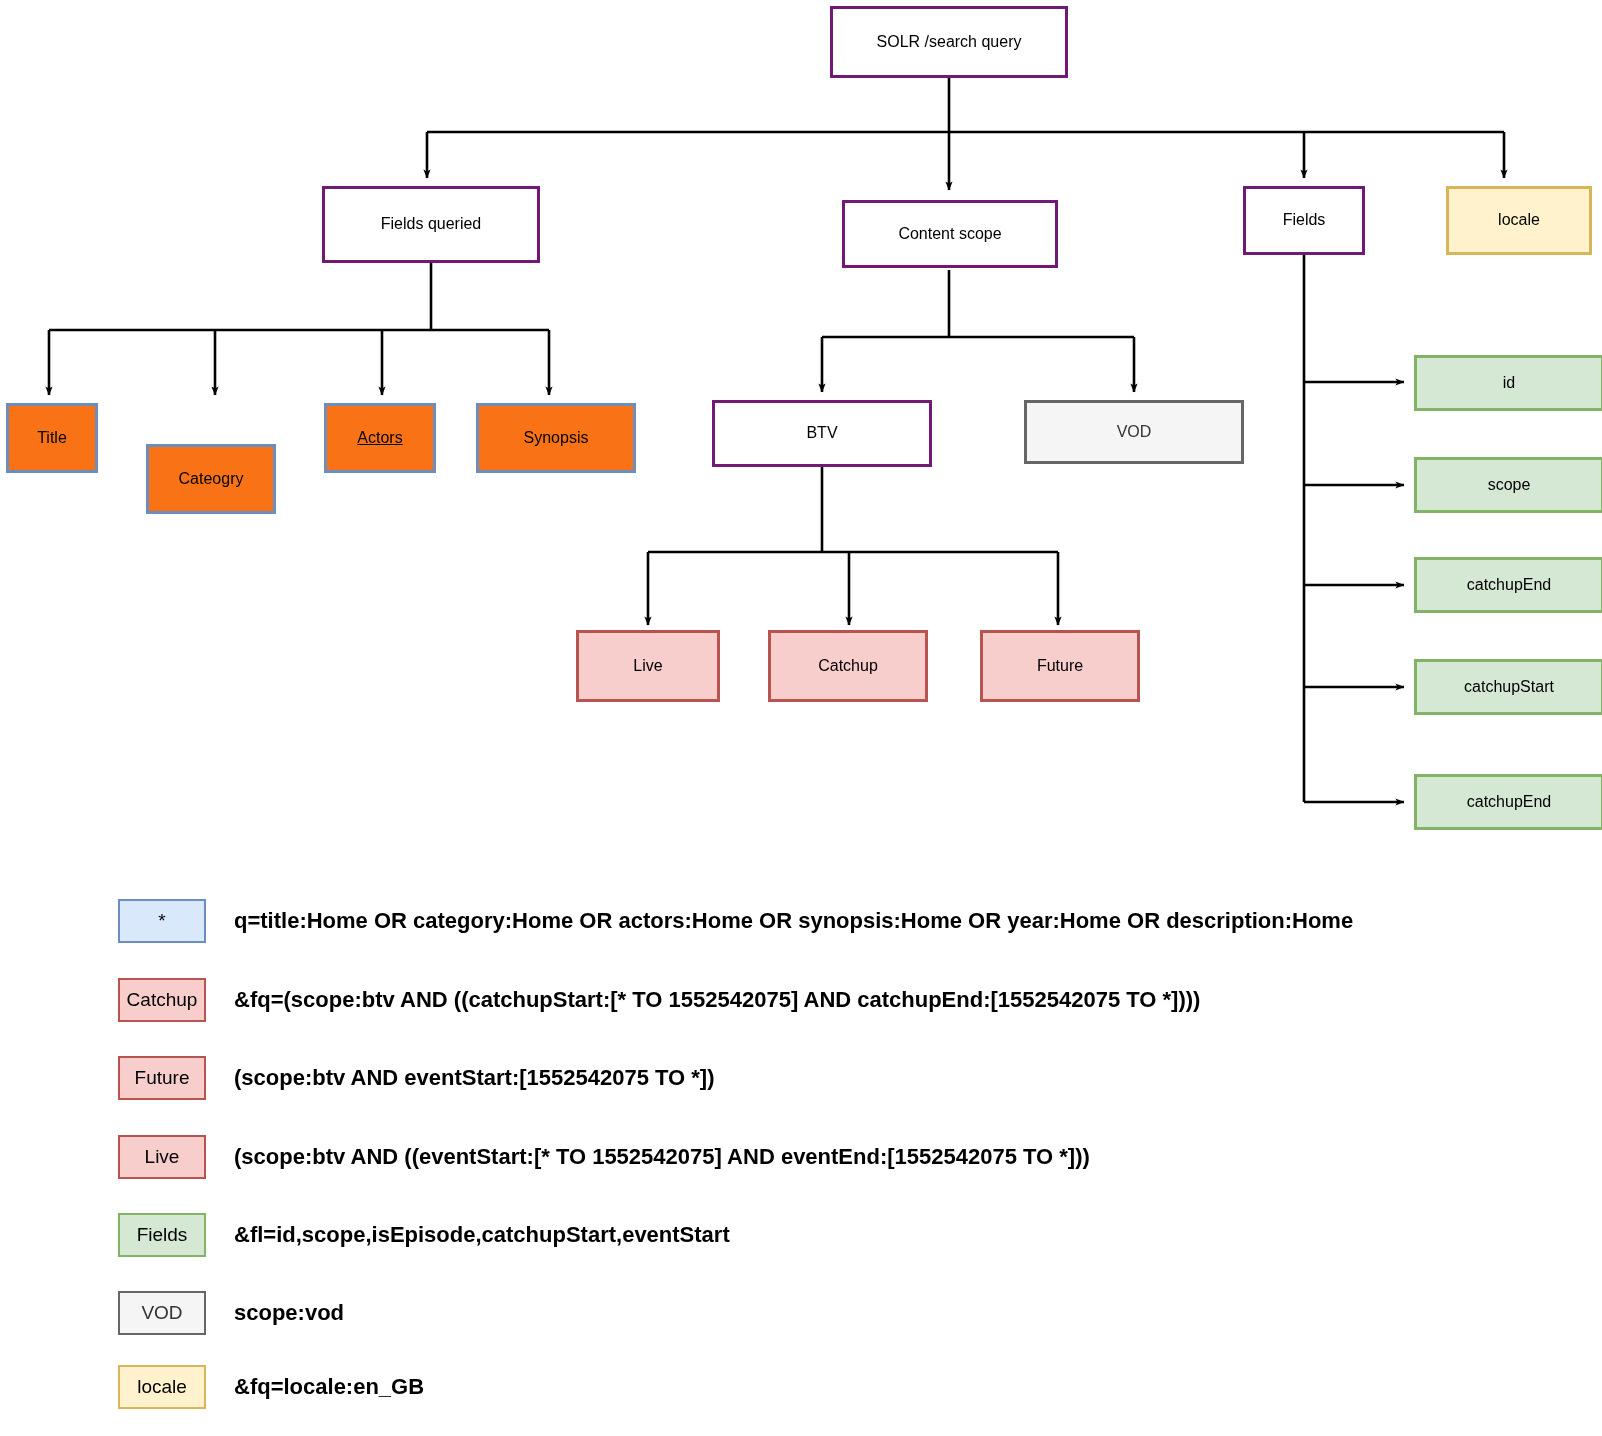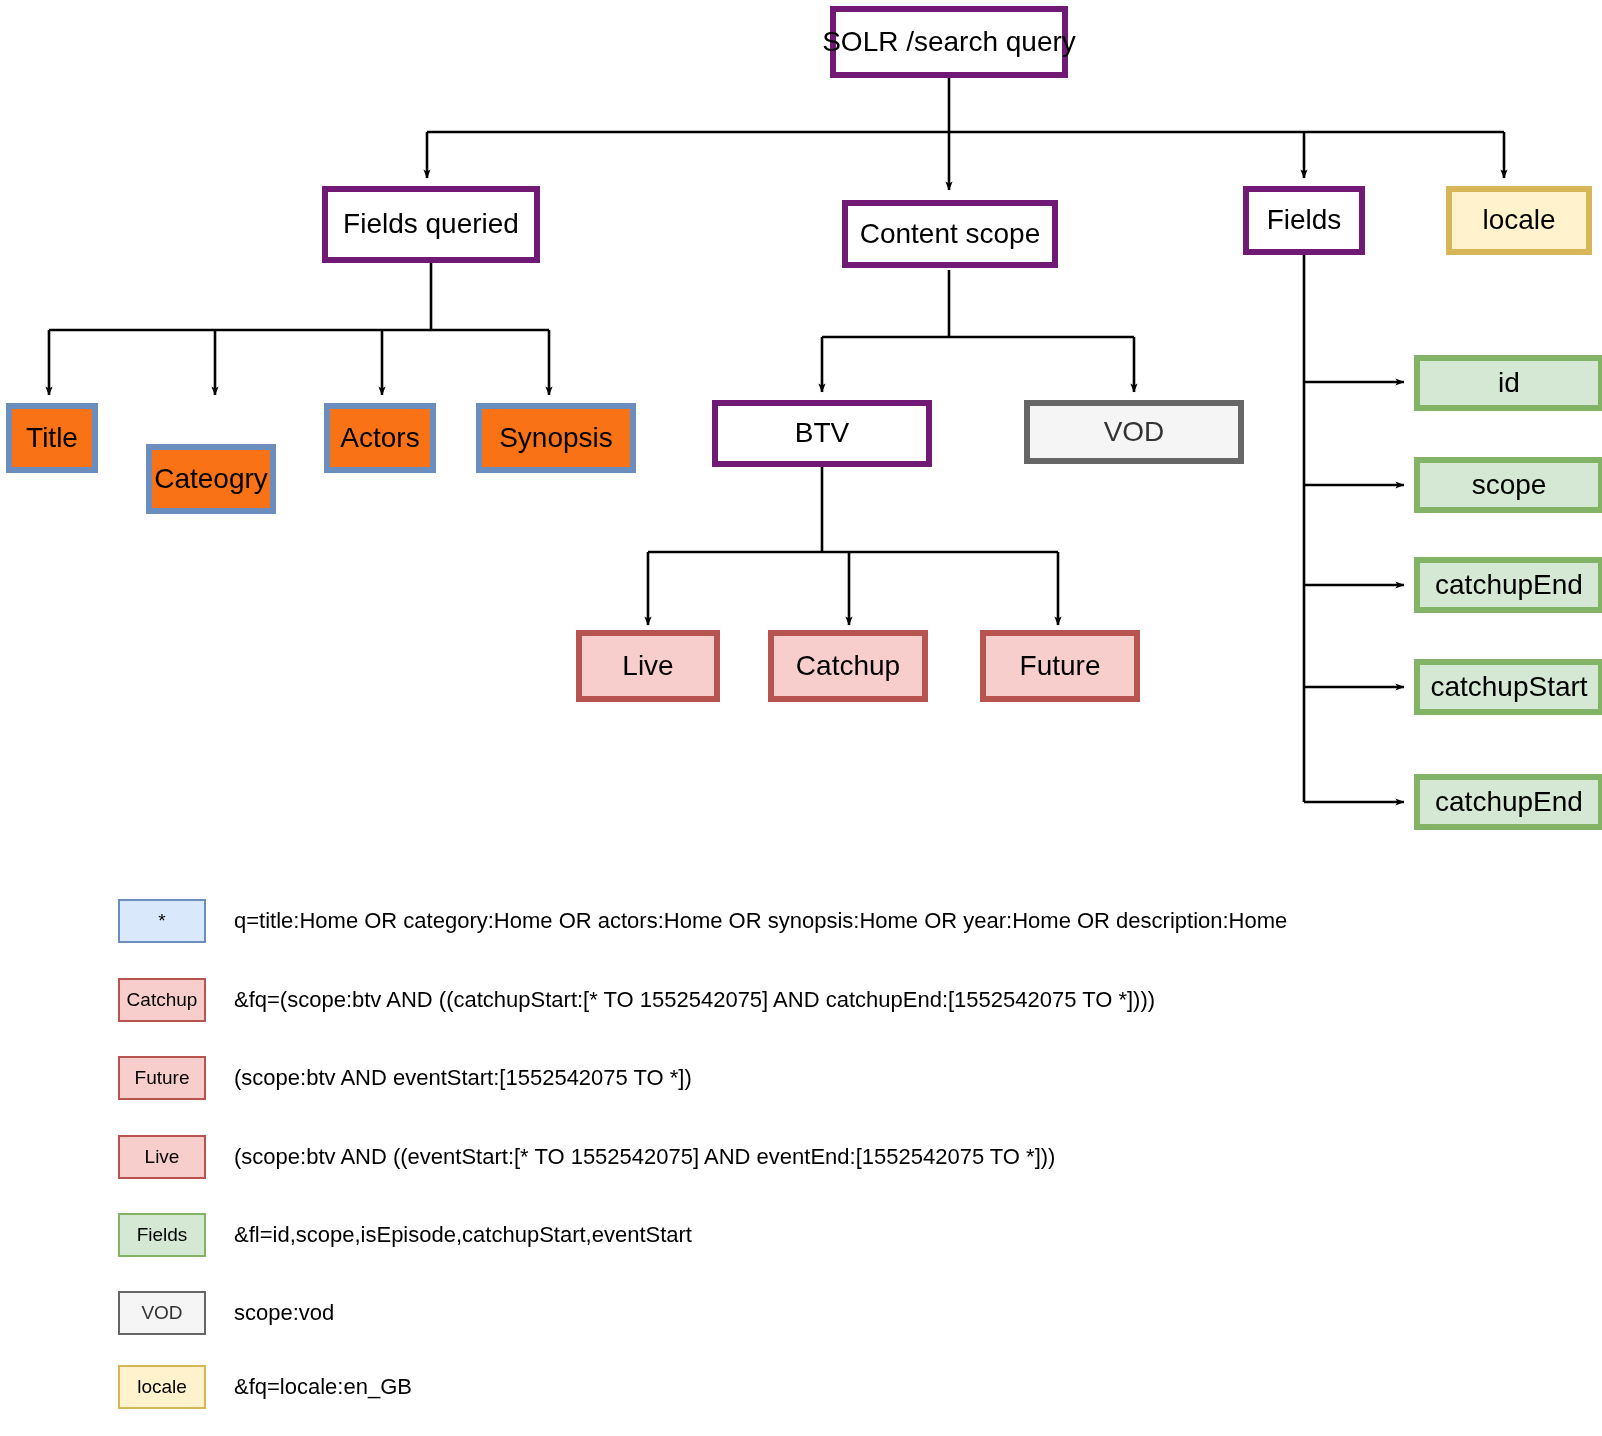--- a/index.html
+++ b/index.html
@@ -23,25 +23,25 @@
     height: 1436px;
     pointer-events: none;
   }
   .node {
     position: absolute;
     box-sizing: border-box;
     display: flex;
     align-items: center;
     justify-content: center;
     text-align: center;
-    font-size: 28px;
+    font-size: 16px;
     line-height: 1.15;
     color: #000000;
     background: #ffffff;
-    border: 6px solid #701a75;
+    border: 3px solid #701a75;
     white-space: nowrap;
   }
   .node.blue {
     background: #f97316;
     border-color: #6c8ebf;
   }
   .node.red {
     background: #f8cecc;
     border-color: #b85450;
   }
@@ -83,20 +83,21 @@
   .legend-swatch.blue { background: #dae8fc; border-color: #6c8ebf; }
   .legend-swatch.red { background: #f8cecc; border-color: #b85450; }
   .legend-swatch.green { background: #d5e8d4; border-color: #82b366; }
   .legend-swatch.yellow { background: #fff2cc; border-color: #d6b656; }
   .legend-swatch.grey { background: #f5f5f5; border-color: #666666; color: #333333; }
   .legend-text {
     margin-left: 28px;
     font-size: 22px;
     color: #000000;
     white-space: nowrap;
+    font-weight: bold;
   }
 </style>
 </head>
 <body>
 
 <div id="page">
 
   <svg id="edges" viewBox="0 0 1602 1436" xmlns="http://www.w3.org/2000/svg">
     <defs>
       <marker id="arrow" markerWidth="10" markerHeight="10" refX="8.6" refY="3.6" orient="auto" markerUnits="userSpaceOnUse">
@@ -160,21 +161,21 @@
   <div class="node yellow" style="left:1446px; top:186px; width:146px; height:69px;">
     <span>locale</span>
   </div>
 
   <div class="node blue" style="left:6px; top:403px; width:92px; height:70px;">
     <span>Title</span>
   </div>
   <div class="node blue" style="left:146px; top:403px; width:130px; height:70px;margin-top:41px;">
     <span>Cateogry</span>
   </div>
-  <div class="node blue" style="left:324px; top:403px; width:112px; height:70px;">
+  <div class="node blue" style="left:324px; top:403px; width:112px; height:70px;text-decoration:underline;">
     <span>Actors</span>
   </div>
   <div class="node blue" style="left:476px; top:403px; width:160px; height:70px;">
     <span>Synopsis</span>
   </div>
 
   <div class="node" style="left:712px; top:400px; width:220px; height:67px;">
     <span>BTV</span>
   </div>
   <div class="node grey" style="left:1024px; top:400px; width:220px; height:64px;">

